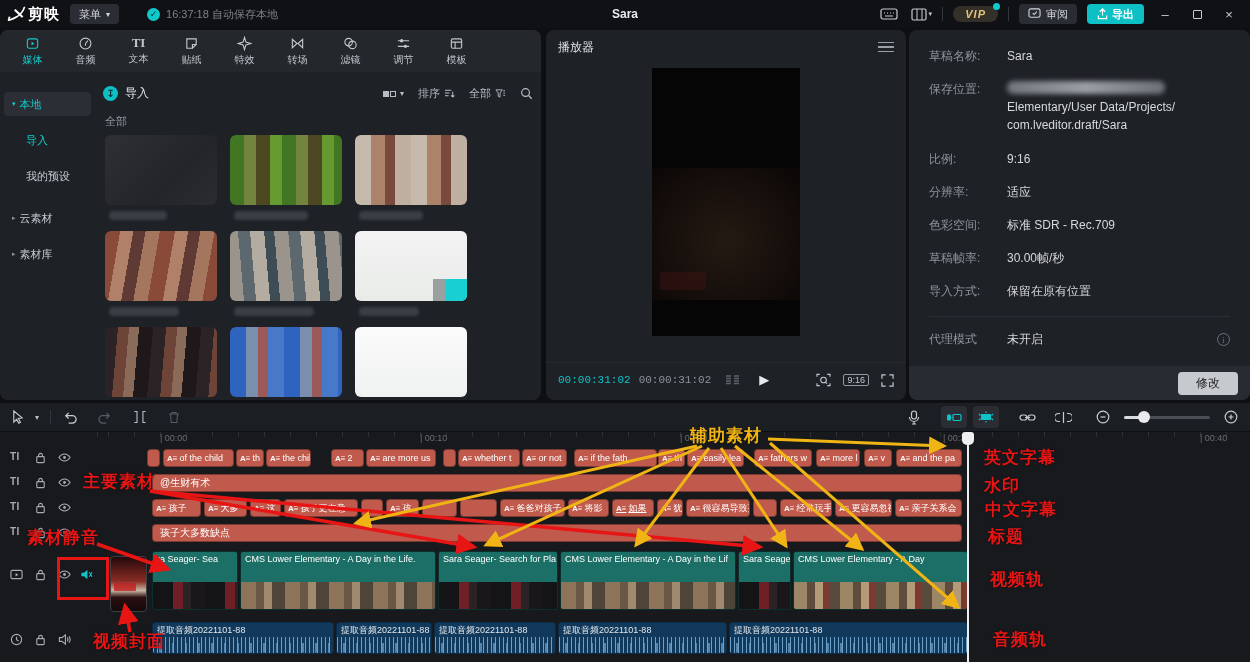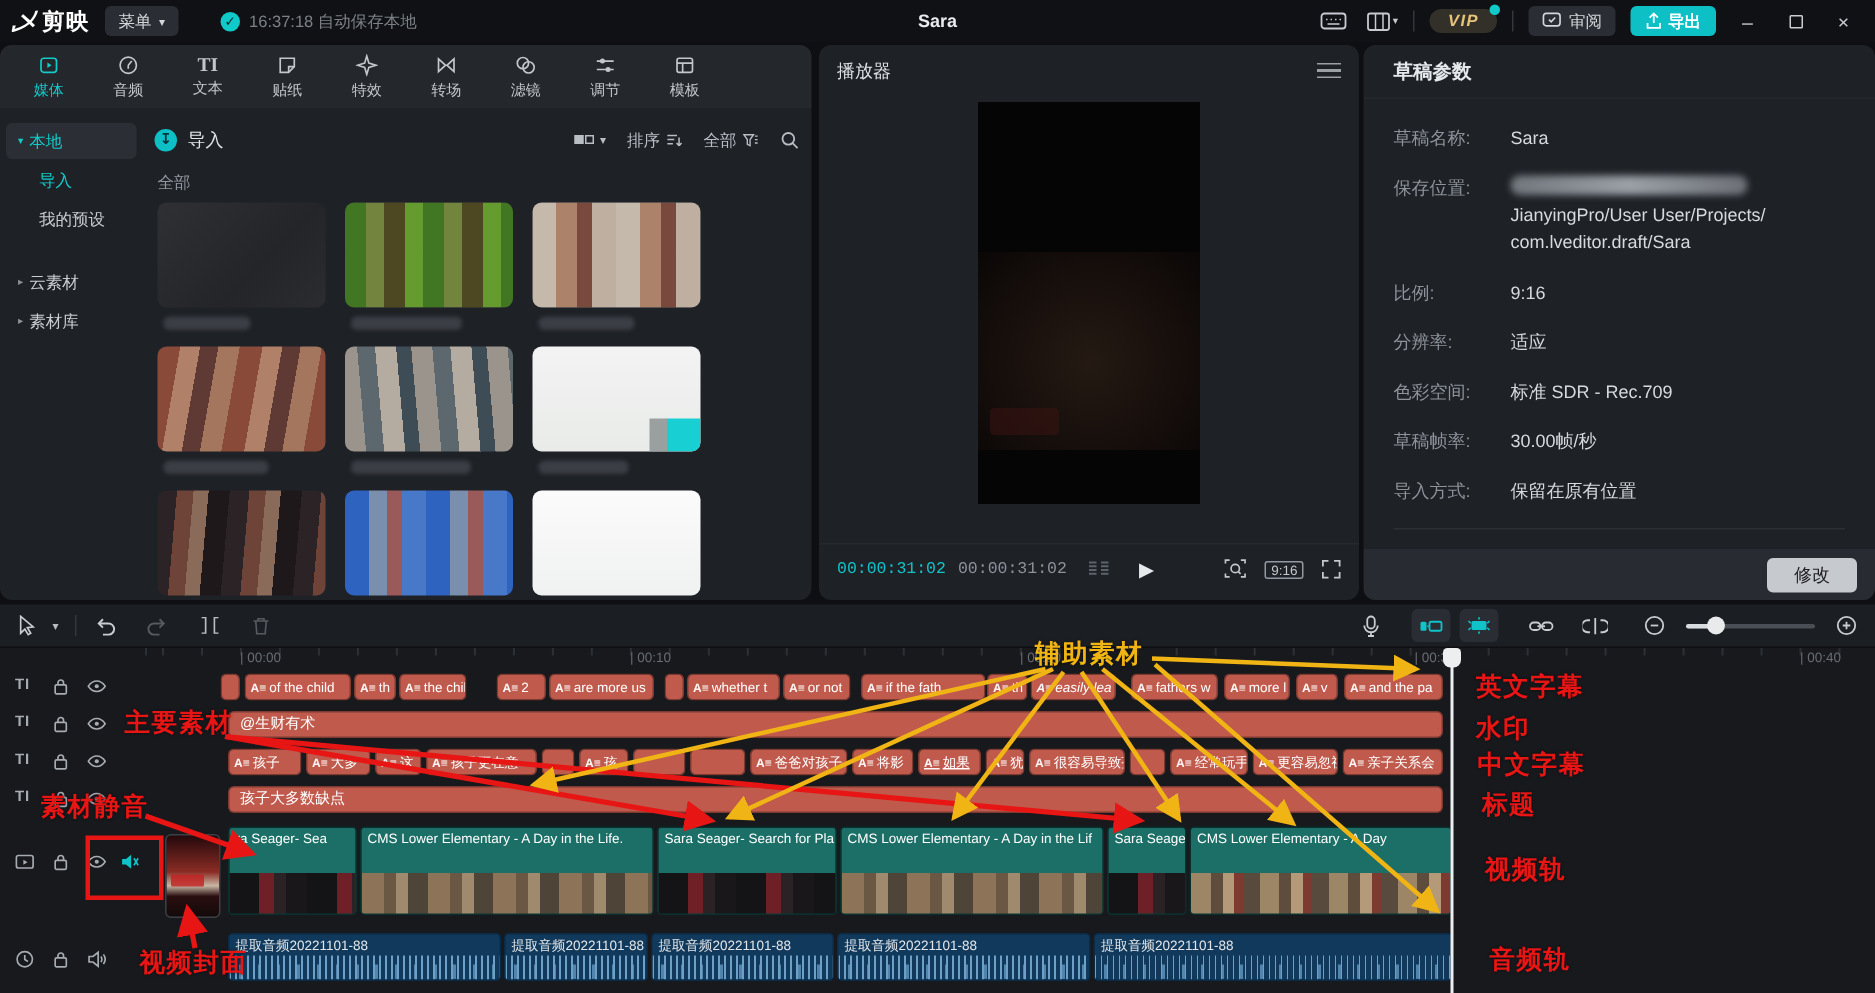--- a/index.html
+++ b/index.html
@@ -27,21 +27,21 @@
 
   
   #left-panel { position:absolute; left:0; top:30px; width:541px; height:370px; }
   #tabstrip { height:42px; background:#24272c; display:flex; padding-left:6px; }
   .tab { width:53px; display:flex; flex-direction:column; align-items:center; justify-content:center; gap:2px; color:#c3c7cc; font-size:10px; cursor:default;}
   .tab .ic { width:15px; height:15px; }
   .tab.active { color:#12cbcb; }
   .tab .ti-glyph { font-size:13px; font-weight:bold; line-height:14px; font-family:"Liberation Serif",serif;}
   #left-body { display:flex; height:328px; }
   #sidebar { width:95px; padding-top:8px; flex:none; }
-  .side-item { height:24px; display:flex; align-items:center; font-size:11px; color:#c9cdd2; padding-left:8px; gap:4px; margin:2px 4px; border-radius:4px;}
+  .side-item { height:24px; display:flex; align-items:center; font-size:11px; color:#c9cdd2; padding-left:8px; gap:4px; margin:12px 4px; border-radius:4px;}
   .side-item .tri { font-size:7px; color:#8b9096; }
   .side-item.active { background:#2b2f35; color:#12cbcb; }
   .side-item.active .tri{ color:#12cbcb; }
   .side-item.sel { color:#12cbcb; padding-left:22px; }
   .side-item.sub { padding-left:22px; }
   .side-item.gap-b { margin-bottom:18px; }
   #media-main { flex:1; position:relative; padding:8px 8px 0 8px; }
   #import-row { display:flex; align-items:center; height:26px; }
   #import-btn { display:flex; align-items:center; gap:7px; font-size:12px; color:#e3e6e9; }
   .imp-dot { width:15px; height:15px; border-radius:50%; background:#0cc0c6; color:#06323a; display:flex; align-items:center; justify-content:center; font-size:10px; font-weight:bold;}
@@ -381,32 +381,31 @@
       <span>
         <svg class="ic" width="13" height="13" viewBox="0 0 14 14">
             <path d="M5 1H1v4M9 1h4v4M13 9v4H9M5 13H1V9" stroke="#c3c8ce" stroke-width="1.3" fill="none"></path>
           </svg>
       </span>
     </div>
   </div>
 </div>
 
 <div id="right-panel" class="panel">
-  <div id="draft-head">草稿参数</div>
   <div id="draft-rows">
       <div class="d-row">
         <span class="d-label">草稿名称:</span>
         <div><span class="d-val">Sara</span></div>
       </div>
       <div class="d-row">
         <span class="d-label">保存位置:</span>
         <div>
           <div class="blur-bar"></div>
           <div class="d-lines">
-            <div>JianyingPro/User User/Projects/</div>
+            <div>Elementary/User Data/Projects/</div>
             <div>com.lveditor.draft/Sara</div>
           </div>
         </div>
       </div>
       <div class="d-row">
         <span class="d-label">比例:</span>
         <div><span class="d-val">9:16</span></div>
       </div>
       <div class="d-row">
         <span class="d-label">分辨率:</span>
@@ -624,21 +623,21 @@
       <div class="clip" style="left: 163px; top: 17px; width: 71px;"><span class="pfx">A≡</span><span>of the child</span></div>
       <div class="clip" style="left: 236px; top: 17px; width: 28px;"><span class="pfx">A≡</span><span>th</span></div>
       <div class="clip" style="left: 266px; top: 17px; width: 45px;"><span class="pfx">A≡</span><span>the child</span></div>
       <div class="clip" style="left: 331px; top: 17px; width: 33px;"><span class="pfx">A≡</span><span>2</span></div>
       <div class="clip" style="left: 366px; top: 17px; width: 70px;"><span class="pfx">A≡</span><span>are more us</span></div>
       <div class="clip" style="left: 443px; top: 17px; width: 13px;"><span></span></div>
       <div class="clip" style="left: 458px; top: 17px; width: 62px;"><span class="pfx">A≡</span><span>whether t</span></div>
       <div class="clip" style="left: 522px; top: 17px; width: 45px;"><span class="pfx">A≡</span><span>or not</span></div>
       <div class="clip" style="left: 574px; top: 17px; width: 83px;"><span class="pfx">A≡</span><span>if the fath</span></div>
       <div class="clip" style="left: 658px; top: 17px; width: 27px;"><span class="pfx">A≡</span><span>th</span></div>
-      <div class="clip" style="left: 687px; top: 17px; width: 57px; font-style: italic;"><span class="pfx">A≡</span><span>easily lea</span></div>
+      <div class="clip" style="left: 687px; top: 17px; width: 57px;"><span class="pfx">A≡</span><span>easily lea</span></div>
       <div class="clip" style="left: 754px; top: 17px; width: 58px;"><span class="pfx">A≡</span><span>fathers w</span></div>
       <div class="clip" style="left: 816px; top: 17px; width: 44px;"><span class="pfx">A≡</span><span>more l</span></div>
       <div class="clip" style="left: 864px; top: 17px; width: 28px;"><span class="pfx">A≡</span><span>v</span></div>
       <div class="clip" style="left: 896px; top: 17px; width: 66px;"><span class="pfx">A≡</span><span>and the pa</span></div>
       <div class="clip solid" style="left: 152px; top: 42px; width: 810px;"><span>@生财有术</span></div>
       <div class="clip" style="left: 152px; top: 67px; width: 49px;"><span class="pfx">A≡</span><span>孩子</span></div>
       <div class="clip" style="left: 204px; top: 67px; width: 43px;"><span class="pfx">A≡</span><span>大多</span></div>
       <div class="clip" style="left: 250px; top: 67px; width: 31px;"><span class="pfx">A≡</span><span>这</span></div>
       <div class="clip" style="left: 284px; top: 67px; width: 74px;"><span class="pfx">A≡</span><span>孩子更在意</span></div>
       <div class="clip" style="left: 361px; top: 67px; width: 22px;"><span></span></div>

